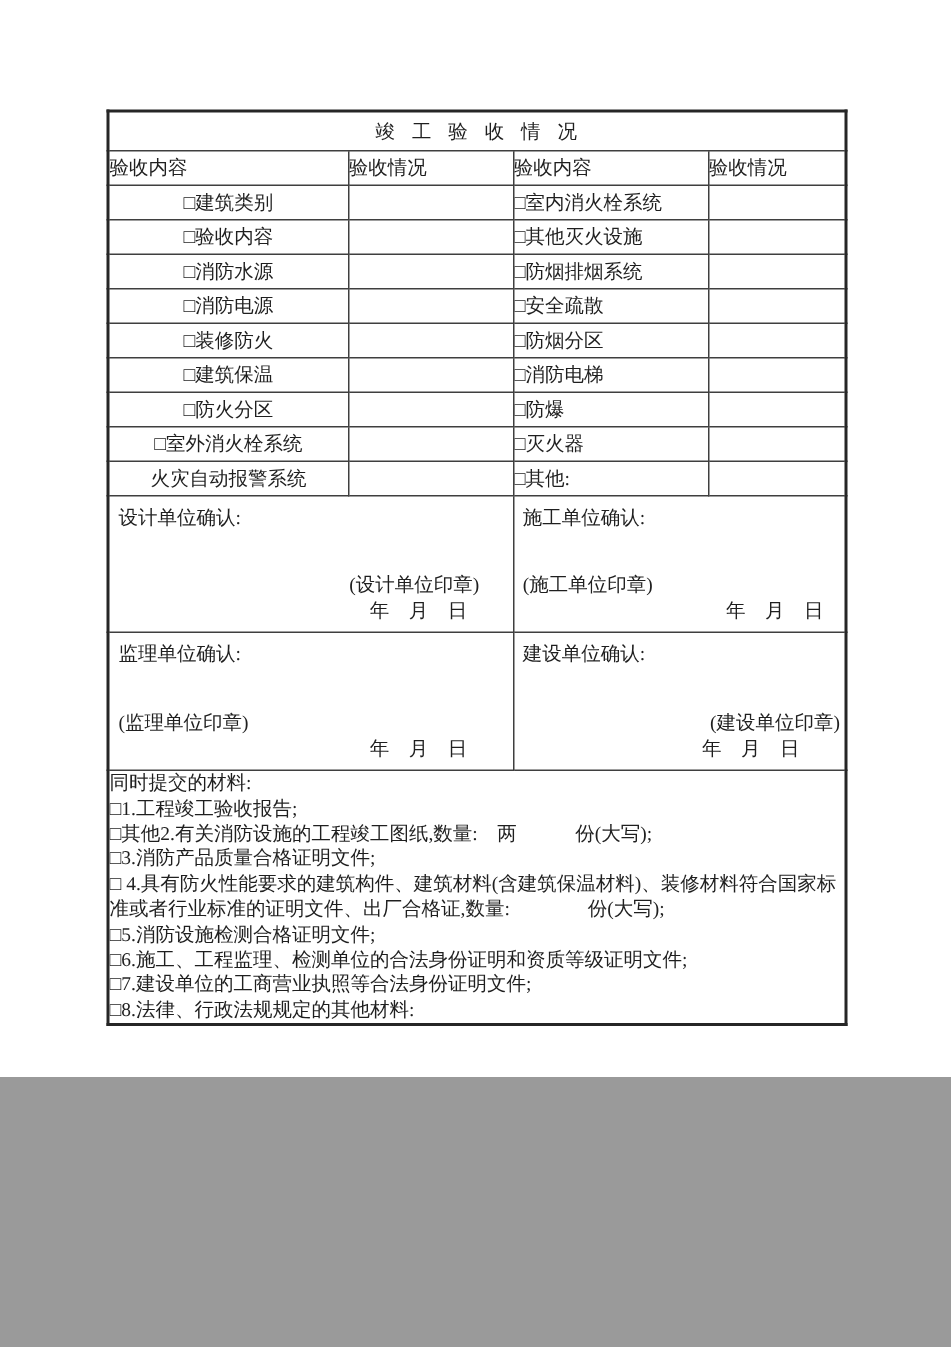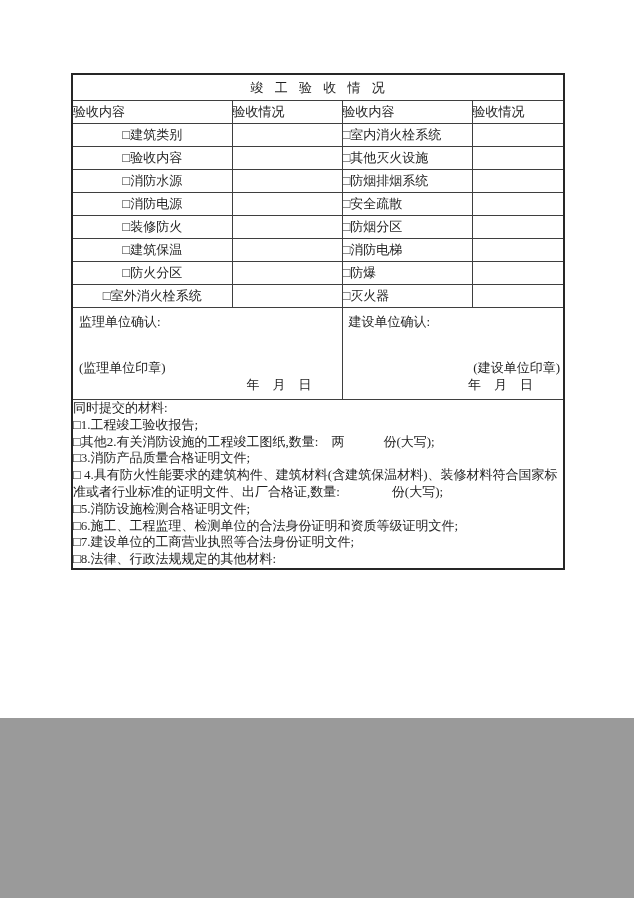--- a/index.html
+++ b/index.html
@@ -127,21 +127,43 @@
       <td></td>
       <td class="c3">□防爆</td>
       <td></td>
     </tr>
     <tr class="item-row">
       <td class="c1">□室外消火栓系统</td>
       <td></td>
       <td class="c3">□灭火器</td>
       <td></td>
     </tr>
+    <tr class="item-row">
+      <td class="c1">火灾自动报警系统</td>
+      <td></td>
+      <td class="c3">□其他:</td>
+      <td></td>
+    </tr>
 
+    <tr>
+      <td colspan="2" class="sig-cell">
+        <div class="sig-box">
+          <div class="sig-label">设计单位确认:</div>
+          <div class="sig-stamp ar pr22">(设计单位印章)</div>
+          <div class="sig-date ar pr30">年　月　日</div>
+        </div>
+      </td>
+      <td colspan="2" class="sig-cell">
+        <div class="sig-box">
+          <div class="sig-label">施工单位确认:</div>
+          <div class="sig-stamp al pl6">(施工单位印章)</div>
+          <div class="sig-date ar pr14">年　月　日</div>
+        </div>
+      </td>
+    </tr>
 
     <tr>
       <td colspan="2" class="sig-cell" style="height:91px;">
         <div class="sig-box">
           <div class="sig-label">监理单位确认:</div>
           <div class="sig-stamp al pl6">(监理单位印章)</div>
           <div class="sig-date ar pr30">年　月　日</div>
         </div>
       </td>
       <td colspan="2" class="sig-cell" style="height:91px;">

